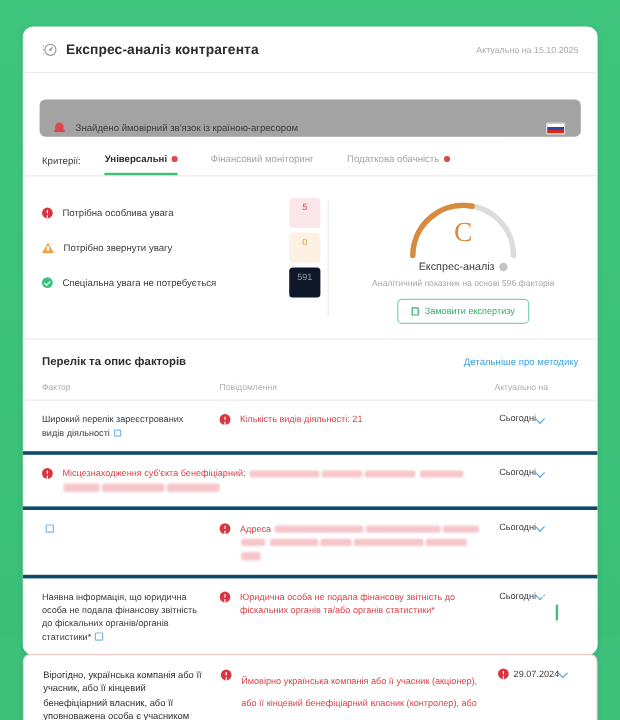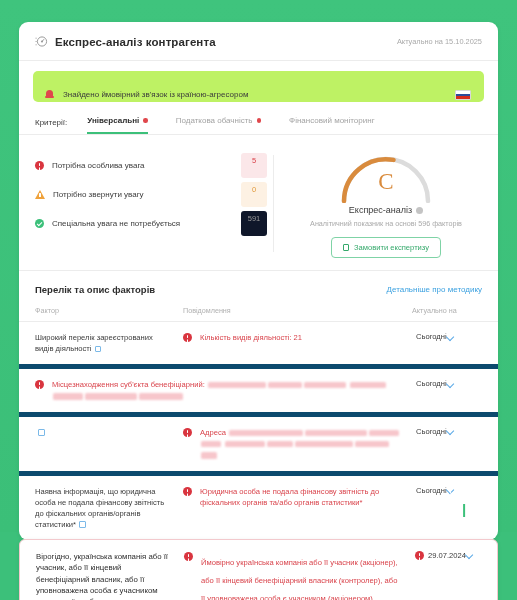--- a/index.html
+++ b/index.html
@@ -31,25 +31,26 @@
     border-bottom: 1px solid #ececec;
   }
   .hdr-left { display: flex; align-items: center; gap: 7px; }
   .hdr-title { font-size: 11.5px; font-weight: bold; color: #2d2d2d; letter-spacing: .1px; }
   .hdr-date { font-size: 7.4px; color: #a9a9a9; }
   .speedo-icon { display:block; }
 
   
   .alert-wrap { padding: 10px 14px 0 14px; }
   .alert {
-    background: #bef264;
+    background: #a3a3a3;
     border-radius: 5px;
     height: 31px;
     display: flex; align-items: center; justify-content: space-between;
     padding: 16px 13px 0 12px;
+    margin-top: 12px;
   }
   .alert-left { display:flex; align-items:center; gap: 9px; }
   .alert-text { font-size: 8px; color: #3b3b3b; }
   .flag-ru {
     width: 16px; height: 10px; border:.5px solid #d8d8d8; border-radius:1px;
     background: linear-gradient(180deg,#ffffff 0 33.3%, #2a4b9b 33.3% 66.6%, #d52b1e 66.6% 100%);
   }
   .bell-ico { width: 9px; height: 10px; position: relative; }
   .bell-ico:before {
     content:""; position:absolute; left:1px; top:0; width:7px; height:7px;
@@ -166,21 +167,21 @@
     display:flex; padding: 11px 16px 6px 16px;
     font-size: 7.2px; color: #b0b0b0;
     border-bottom: 1px solid #ececec;
   }
   .c1 { width: 148px; }
   .c2 { flex: 1; }
   .c3 { width: 70px; text-align: left; }
 
   .frow {
     display: flex; padding: 10px 16px 10px 16px;
-    border-bottom: 5px solid #0c4a6e;
+    border-bottom: 3px solid #0c4a6e;
     align-items: flex-start;
   }
   .frow:last-child { border-bottom: none; }
   .f-name { width: 148px; padding-right: 10px; font-size: 7.6px; line-height: 1.45; color: #3b3b3b; }
   .f-msg { flex: 1; display:flex; gap: 8px; padding-right: 8px; }
   .f-msg-text { font-size: 7.6px; line-height: 1.5; color: #d9434b; }
   .f-when { width: 70px; display:flex; align-items:center; justify-content: flex-start; padding-left: 4px; }
   .f-when-text { font-size: 7.6px; color: #3b3b3b; white-space: nowrap; }
   .chev { width: 7px; height: 7px; position: relative; flex:none; cursor: pointer; }
   .chev:after {
@@ -255,25 +256,25 @@
       </div>
     </div>
 
     <div class="tabs-row">
       <span class="tabs-label">Критерії:</span>
       <div class="tab active">
         <span>Універсальні</span>
         <span class="dot-red"></span>
       </div>
       <div class="tab">
+        <span>Фінансовий моніторинг</span>
+      </div>
+      <div class="tab">
         <span>Податкова обачність</span>
         <span class="dot-red"></span>
-      </div>
-      <div class="tab">
-        <span>Фінансовий моніторинг</span>
       </div>
     </div>
 
     <div class="summary">
       <div class="metrics">
 
         <div class="metric">
           <div class="metric-left">
             <span class="ico-excl"></span>
             <span class="metric-label">Потрібна особлива увага</span>

